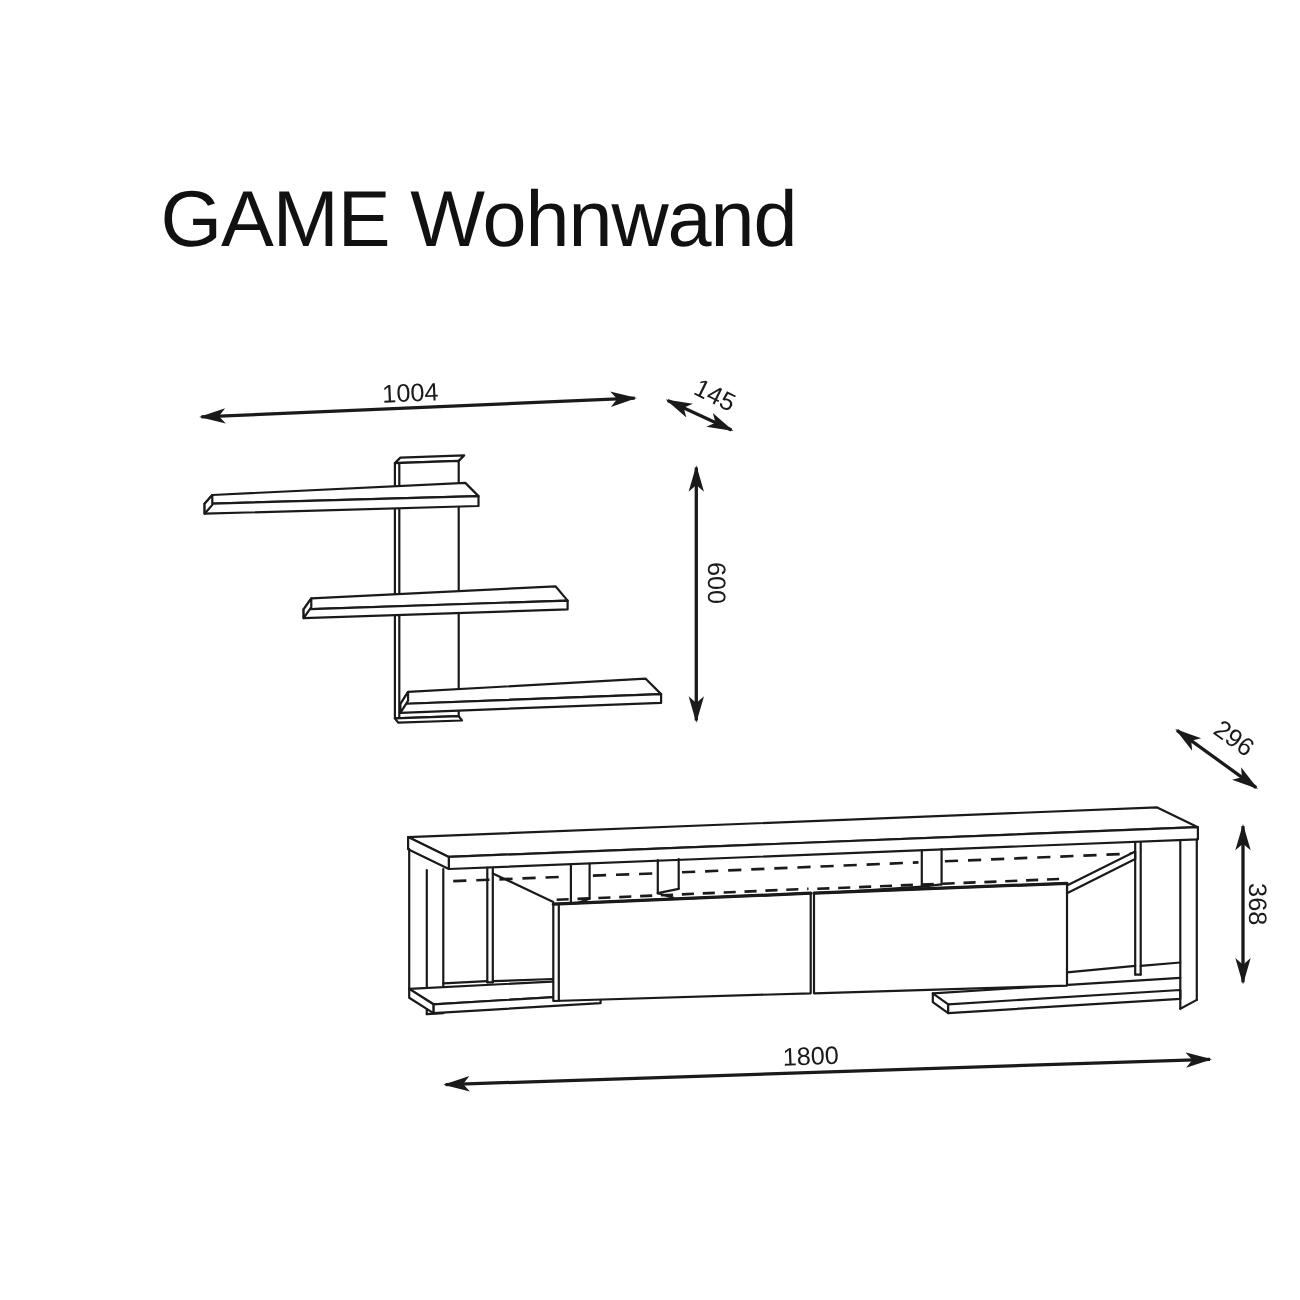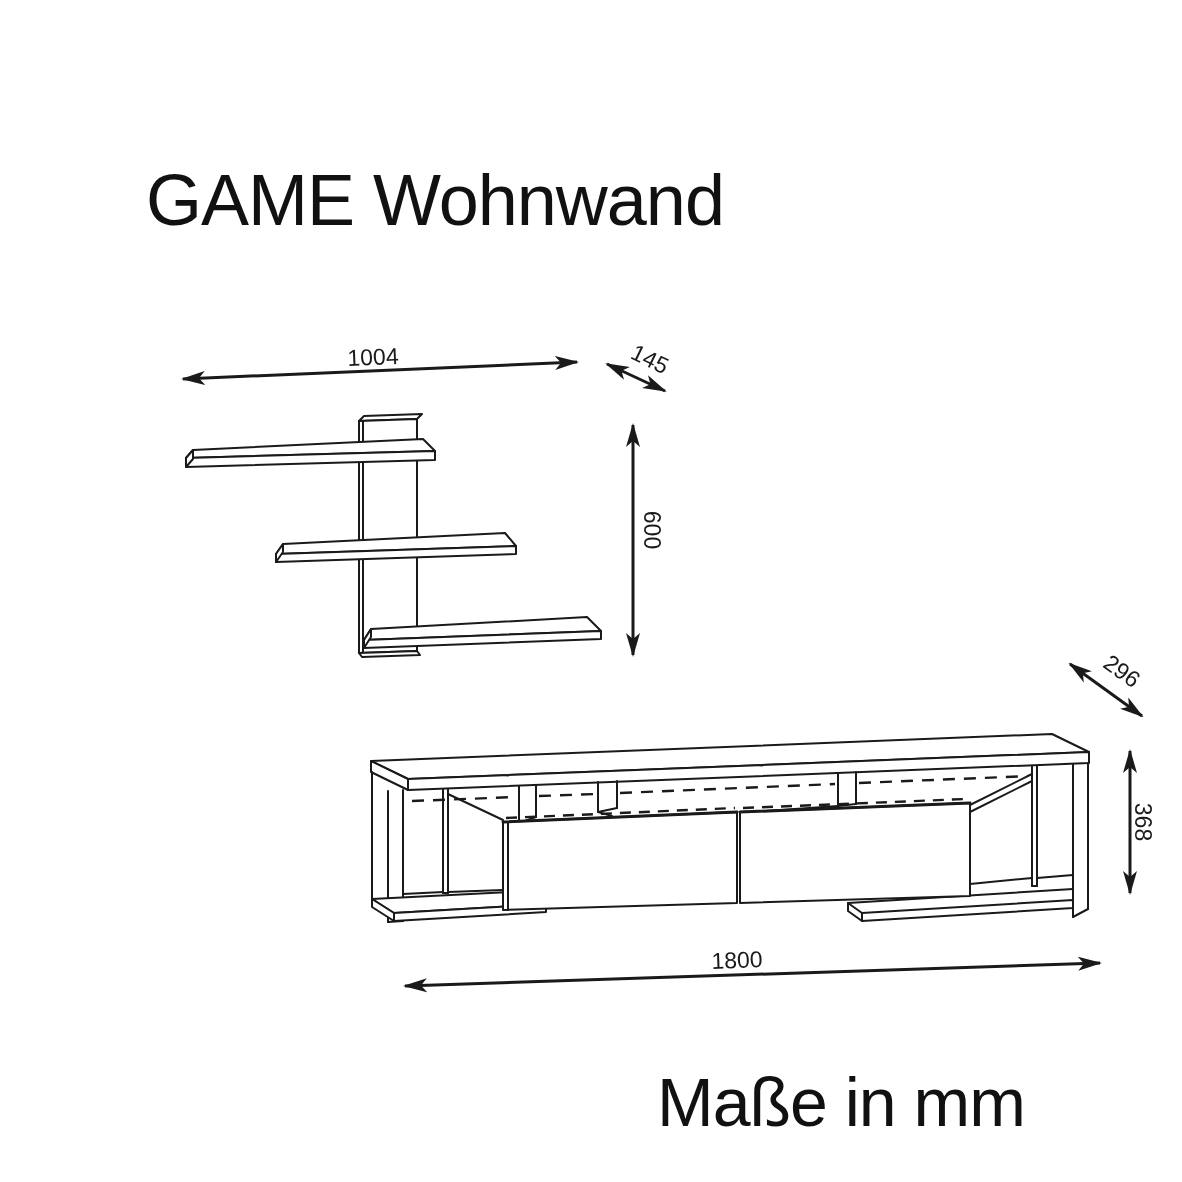--- a/index.html
+++ b/index.html
@@ -135,14 +135,13 @@
       <text class="dim-text" transform="translate(1122,671) rotate(36)" dominant-baseline="central">296</text>
 
       <path class="dim-line" d="M1130,751 L1130,893" marker-start="url(#ah)" marker-end="url(#ah)"></path>
       <text class="dim-text" transform="translate(1143,822) rotate(90)" dominant-baseline="central">368</text>
 
       <path class="dim-line" d="M405,986 L1100,963" marker-start="url(#ah)" marker-end="url(#ah)"></path>
       <text class="dim-text" transform="translate(737,960) rotate(-2)" dominant-baseline="central">1800</text>
     </g>
   </svg>
 
-  <div class="footer">Maße in mm</div>
 </div>
 
 </body></html>

